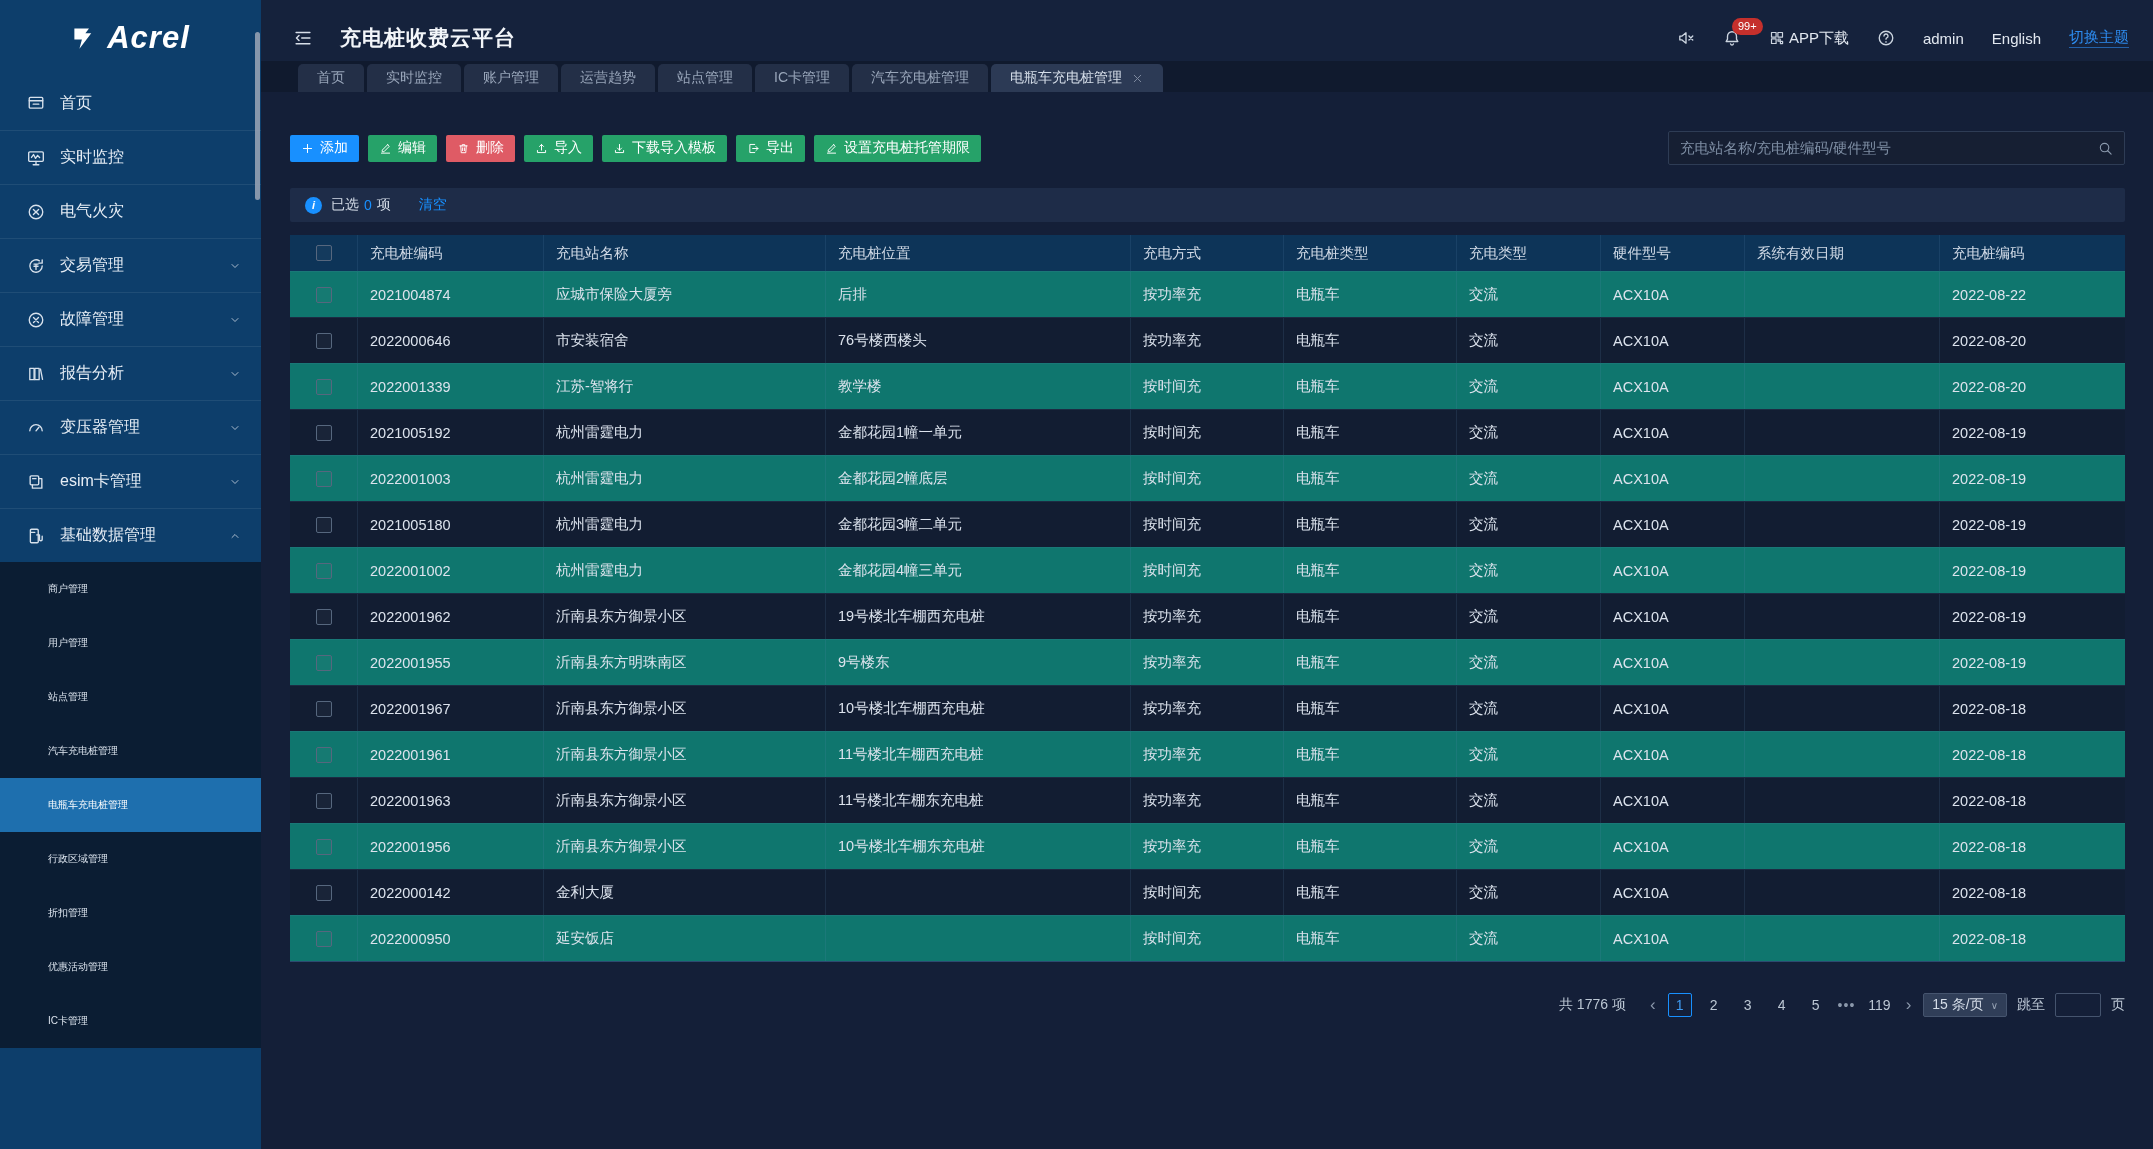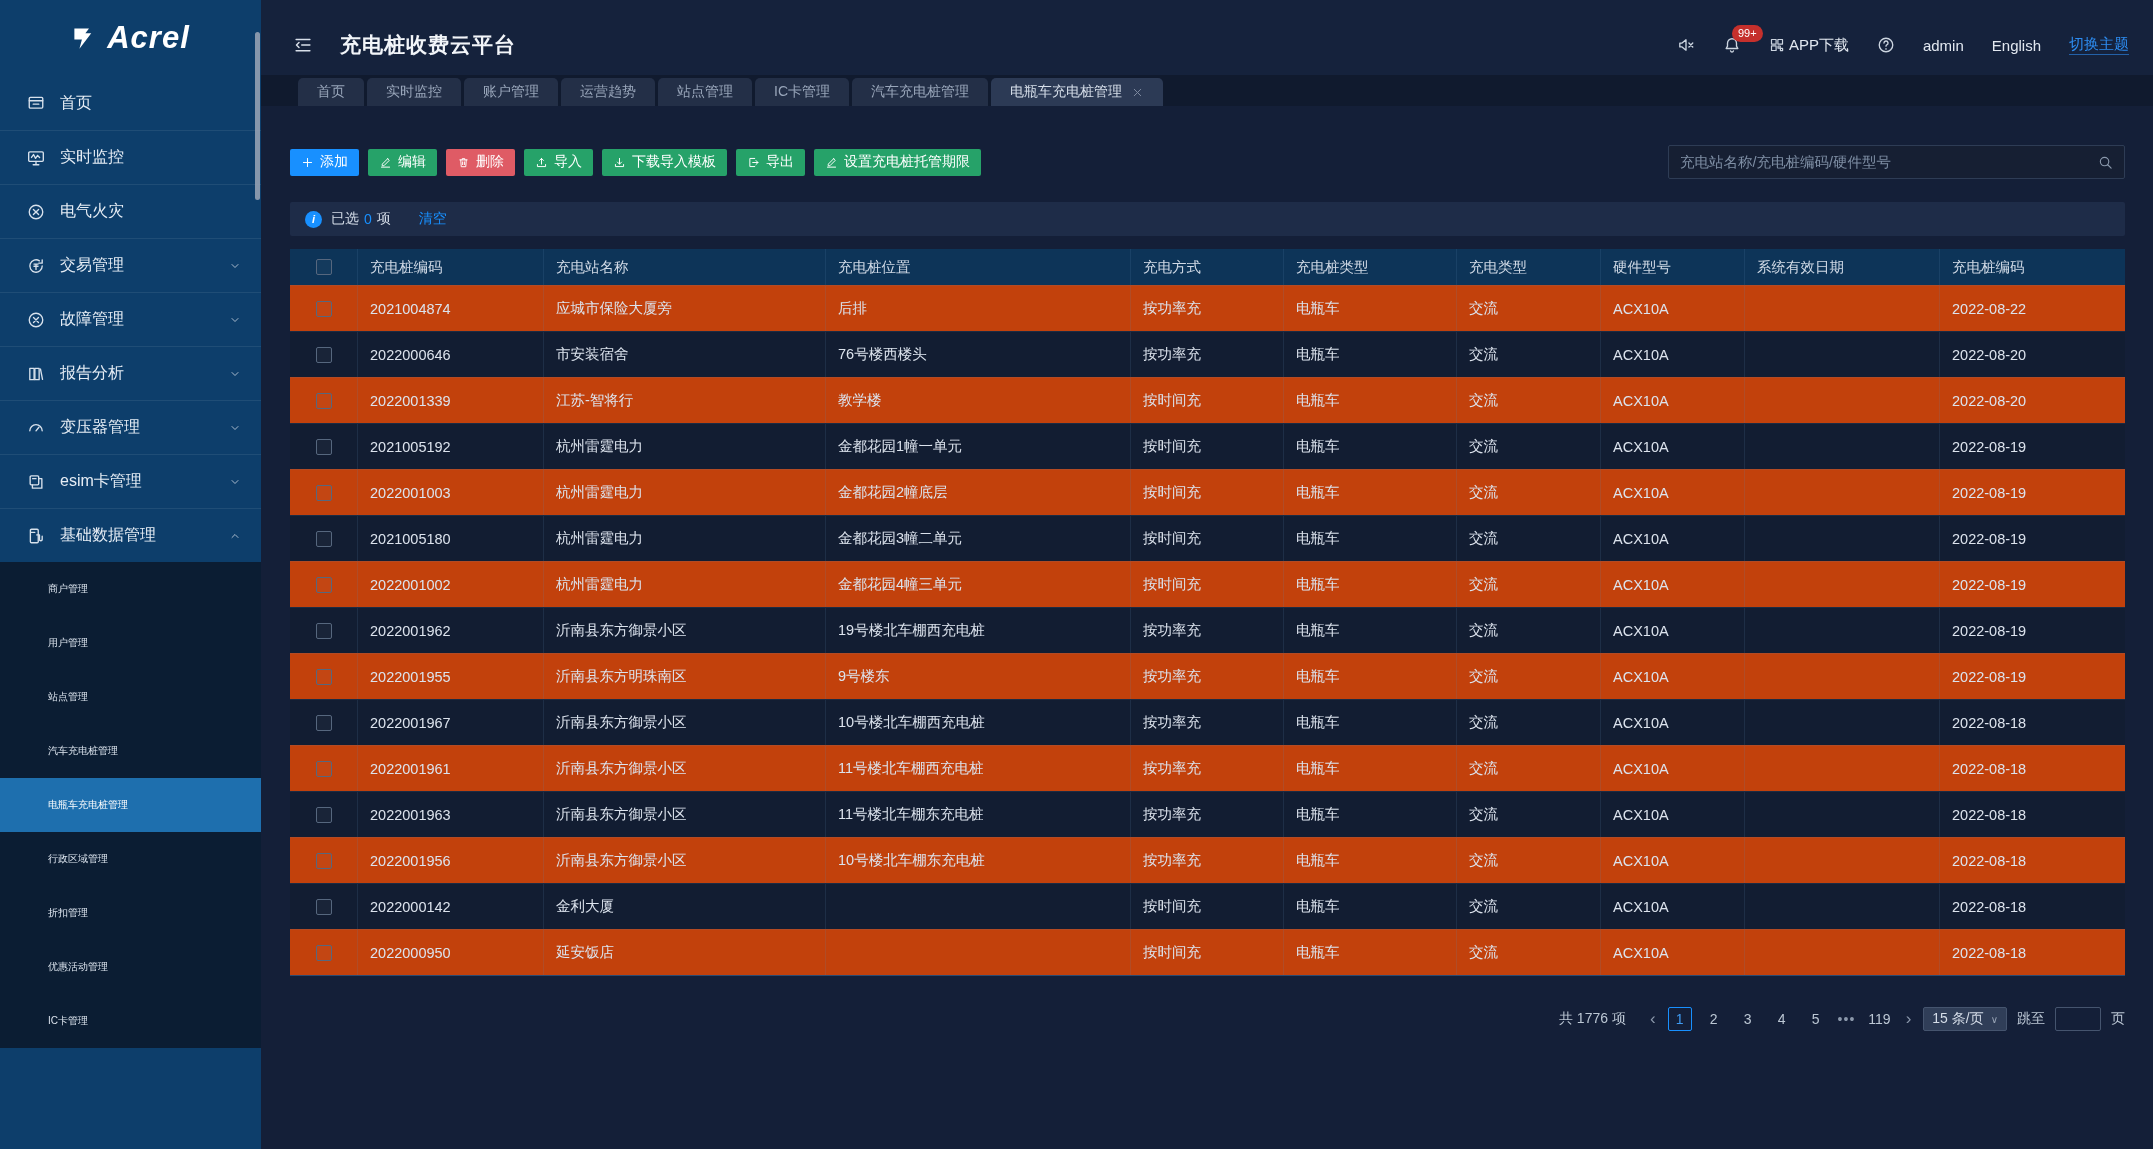--- a/index.html
+++ b/index.html
@@ -16,21 +16,21 @@
   .menu-item .icon{font-size:18px;color:#d7e1ec;display:flex}
   .menu-label{flex:1;white-space:nowrap}
   .chev{font-size:12px;color:#b9c6d6;display:flex}
   .submenu{background:#0b1d33}
   .sub-item{height:54px;display:flex;align-items:center;padding-left:48px;font-size:10px;color:#dce4ee;cursor:pointer;white-space:nowrap}
   .sub-item.active{background:#1e6fae;color:#fff}
   .side-scroll{position:absolute;right:1px;top:32px;width:5px;height:168px;background:#93a0b2;border-radius:3px;opacity:.9}
 
   
   .main{flex:1;display:flex;flex-direction:column;min-width:0}
-  .topbar{height:75px;background:#15223c;display:flex;align-items:center;padding:15px 24px 0 32px;flex:none}
+  .topbar{height:61px;background:#15223c;display:flex;align-items:center;padding:15px 24px 0 32px;flex:none}
   .collapse{color:#d8dfe9;margin-right:27px;font-size:20px;display:flex;cursor:pointer}
   .page-title{font-size:21px;font-weight:bold;color:#f2f5f9;letter-spacing:1px}
   .top-right{margin-left:auto;display:flex;align-items:center;gap:28px}
   .top-ico{color:#ccd5e0;position:relative;display:flex;align-items:center;font-size:18px;cursor:pointer}
   .badge{position:absolute;top:-11px;left:9px;background:#c5302c;color:#fff;font-size:11px;line-height:1;padding:3px 6px;border-radius:9px;white-space:nowrap;font-style:normal}
   .app-dl{display:flex;align-items:center;gap:4px;color:#e2e8f0;font-size:15px;cursor:pointer}
   .top-text{color:#e2e8f0;font-size:15px;cursor:pointer}
   .theme-link{color:#2d8cf0;font-size:15px;cursor:pointer;border-bottom:1px solid rgba(45,140,240,.6)}
 
   
@@ -52,21 +52,21 @@
 
   .selectionbar{margin-top:23px;height:34px;background:#1e2c48;border-radius:2px;display:flex;align-items:center;padding:0 15px;font-size:14px;color:#d5dde8;flex:none}
   .info-ico{width:17px;height:17px;border-radius:50%;background:#1890ff;color:#fff;font-size:11px;font-style:italic;font-weight:bold;display:flex;align-items:center;justify-content:center;margin-right:9px;flex:none}
   .sel-count{color:#1890ff;margin:0 5px}
   .clear-link{color:#1890ff;margin-left:28px;cursor:pointer}
 
   
   .table{margin-top:13px;border-bottom:1px solid #2c4a70;flex:none}
   .thead{display:flex;background:#0d3458;height:36px}
   .trow{display:flex;height:46px;border-top:1px solid rgba(95,135,180,.14)}
-  .trow.odd{background:#c2410c}.trow.even{background:#121d32}
+  .trow.odd{background:#0f766e}.trow.even{background:#121d32}
   .cell{display:flex;align-items:center;padding:0 12px;font-size:14.5px;color:#dce3ed;border-right:1px solid rgba(95,135,180,.16);overflow:hidden;white-space:nowrap}
   .thead .cell{color:#d2dbe7}
   .cell:last-child{border-right:none}
   .c0{width:68px;justify-content:center;padding:0}
   .c1{width:186px}.c2{width:282px}.c3{width:305px}.c4{width:153px}
   .c5{width:173px}.c6{width:144px}.c7{width:144px}.c8{width:195px}.c9{flex:1}
   .cb{width:16px;height:16px;border:1px solid #56677e;border-radius:2px;background:rgba(255,255,255,.03);cursor:pointer}
 
   
   .pagination{margin-top:31px;display:flex;align-items:center;justify-content:flex-end;gap:10px;font-size:14px;color:#bcc7d4;flex:none}

